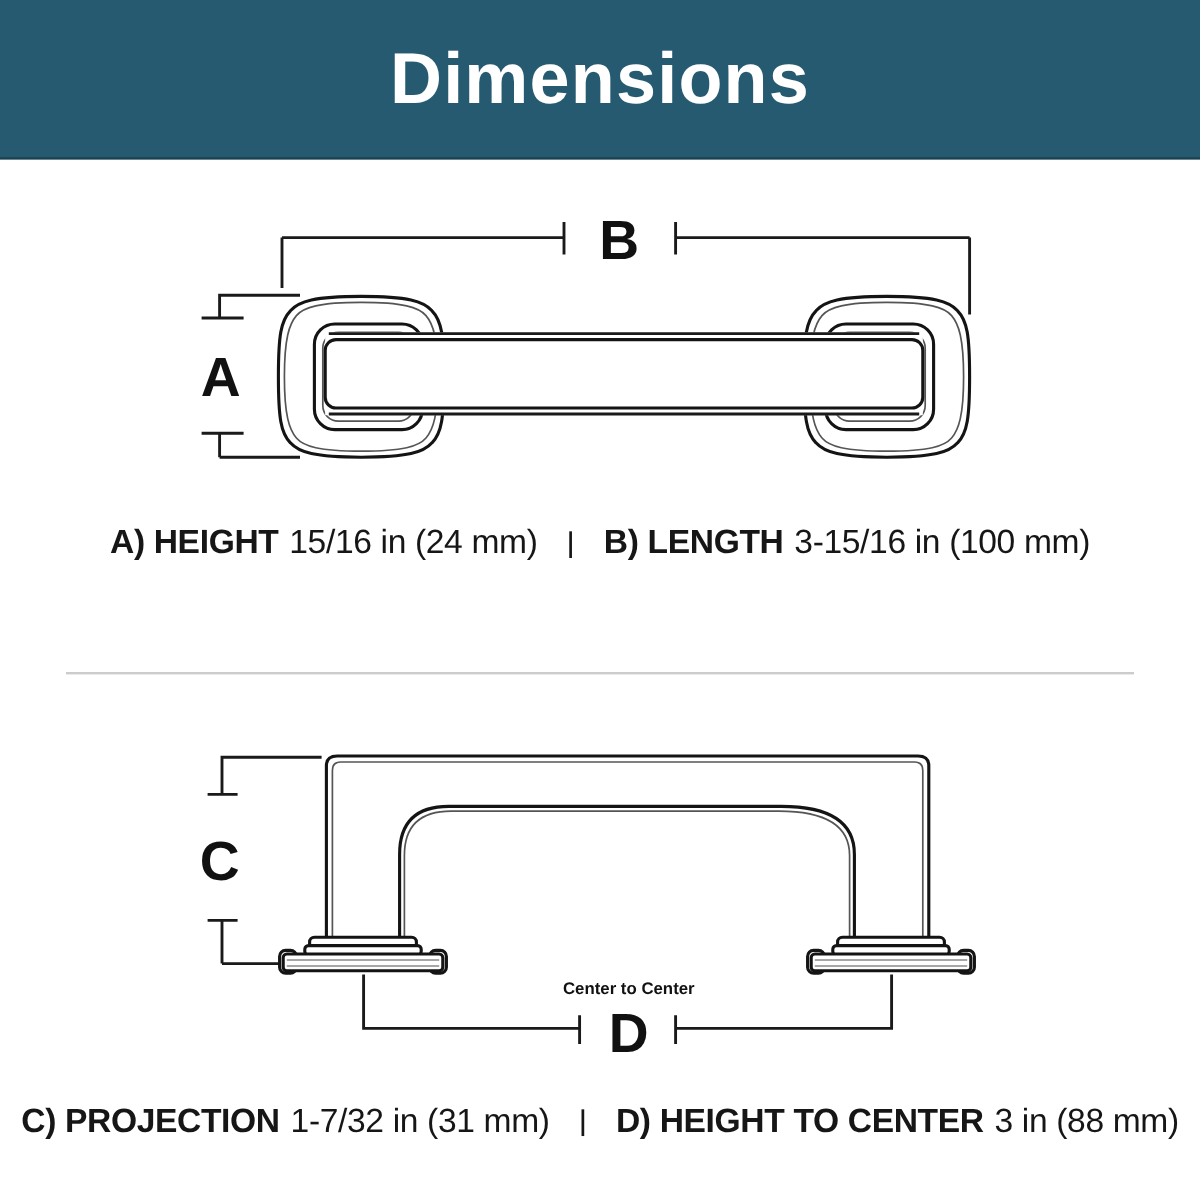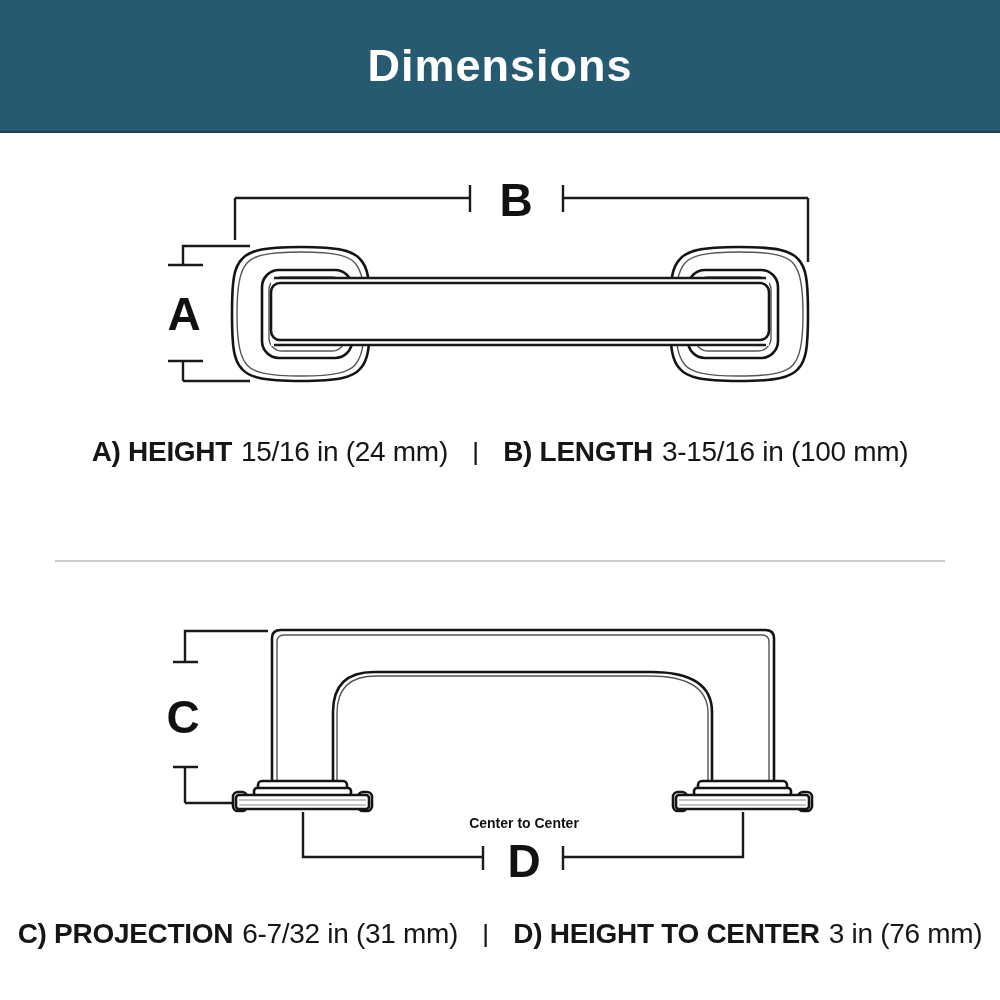--- a/index.html
+++ b/index.html
@@ -1,21 +1,21 @@
 <!DOCTYPE html>
 <html><head>
 <meta charset="utf-8">
 <style>
   html,body{margin:0;padding:0;background:#ffffff;}
   .page{position:relative;width:1000px;height:1000px;background:#ffffff;overflow:hidden;
         font-family:"Liberation Sans",sans-serif;}
   .banner{position:absolute;top:0;left:0;width:1000px;height:133px;background:#265a70;
           display:flex;align-items:center;justify-content:center;
           border-bottom:2px solid rgba(0,0,0,0.28);box-sizing:border-box;}
-  .banner h1{margin:0;color:#ffffff;font-size:45px;font-weight:bold;letter-spacing:1px;}
+  .banner h1{margin:0;color:#ffffff;font-size:60px;font-weight:bold;letter-spacing:1px;}
   svg{position:absolute;left:0;}
   .svg-front{top:160px;}
   .svg-side{top:610px;}
   .spec-line{position:absolute;left:0;width:1000px;text-align:center;
              font-size:28px;color:#161616;line-height:34px;white-space:nowrap;}
   .spec-line-ab{top:435px;}
   .spec-line-cd{top:917px;}
   .spec-label{font-weight:bold;letter-spacing:-0.3px;}
   .spec-value{font-weight:normal;margin-left:9px;letter-spacing:-0.3px;}
   .spec-sep{display:inline-block;margin:0 24px;font-weight:normal;color:#161616;
@@ -113,16 +113,16 @@
     </g>
 
     <g>
       <path class="ln" d="M303,812 V857 H483 M483,846 V870 M743,812 V857 H563 M563,846 V870"></path>
       <text class="dim-note" x="524" y="828" text-anchor="middle">Center to Center</text>
       <text class="dim-letter" x="524" y="877" text-anchor="middle">D</text>
     </g>
   </svg>
 
   <div class="spec-line spec-line-cd">
-    <span class="spec-label">C) PROJECTION</span><span class="spec-value">6-7/32 in (31 mm)</span><span class="spec-sep">|</span><span class="spec-label">D) HEIGHT TO CENTER</span><span class="spec-value">3 in (76 mm)</span>
+    <span class="spec-label">C) PROJECTION</span><span class="spec-value">1-7/32 in (31 mm)</span><span class="spec-sep">|</span><span class="spec-label">D) HEIGHT TO CENTER</span><span class="spec-value">3 in (88 mm)</span>
   </div>
 
 </div>
 
 </body></html>

